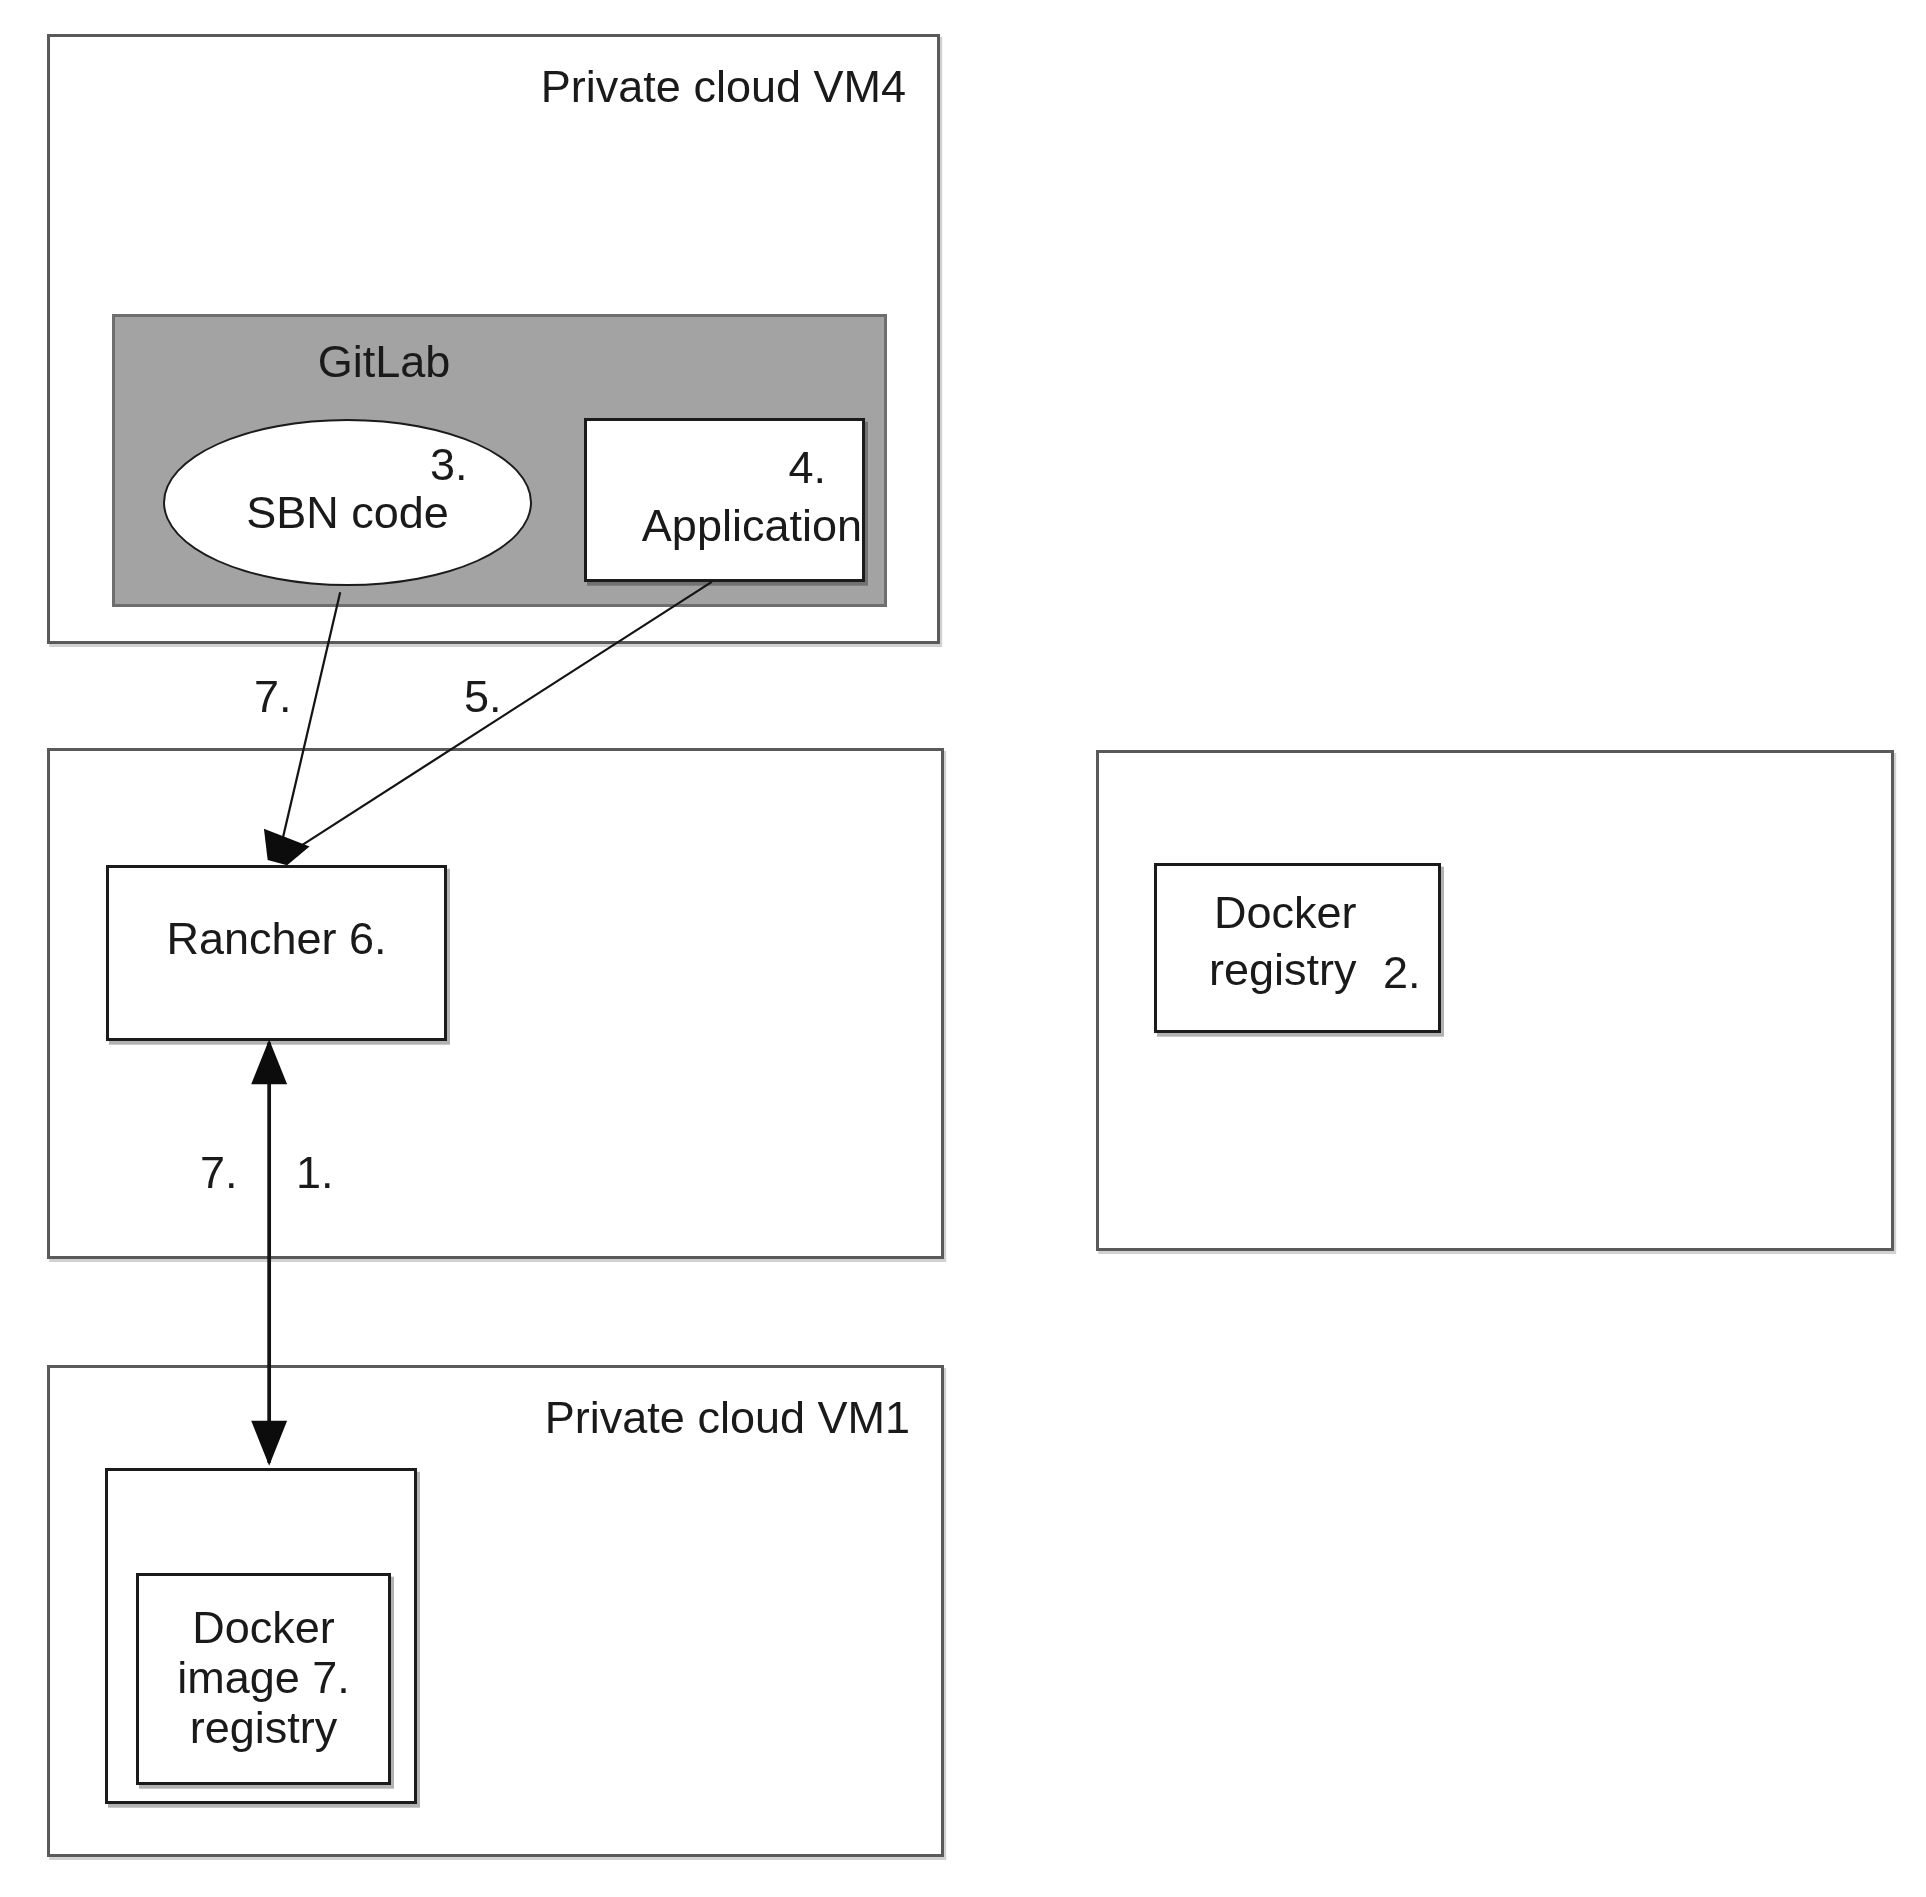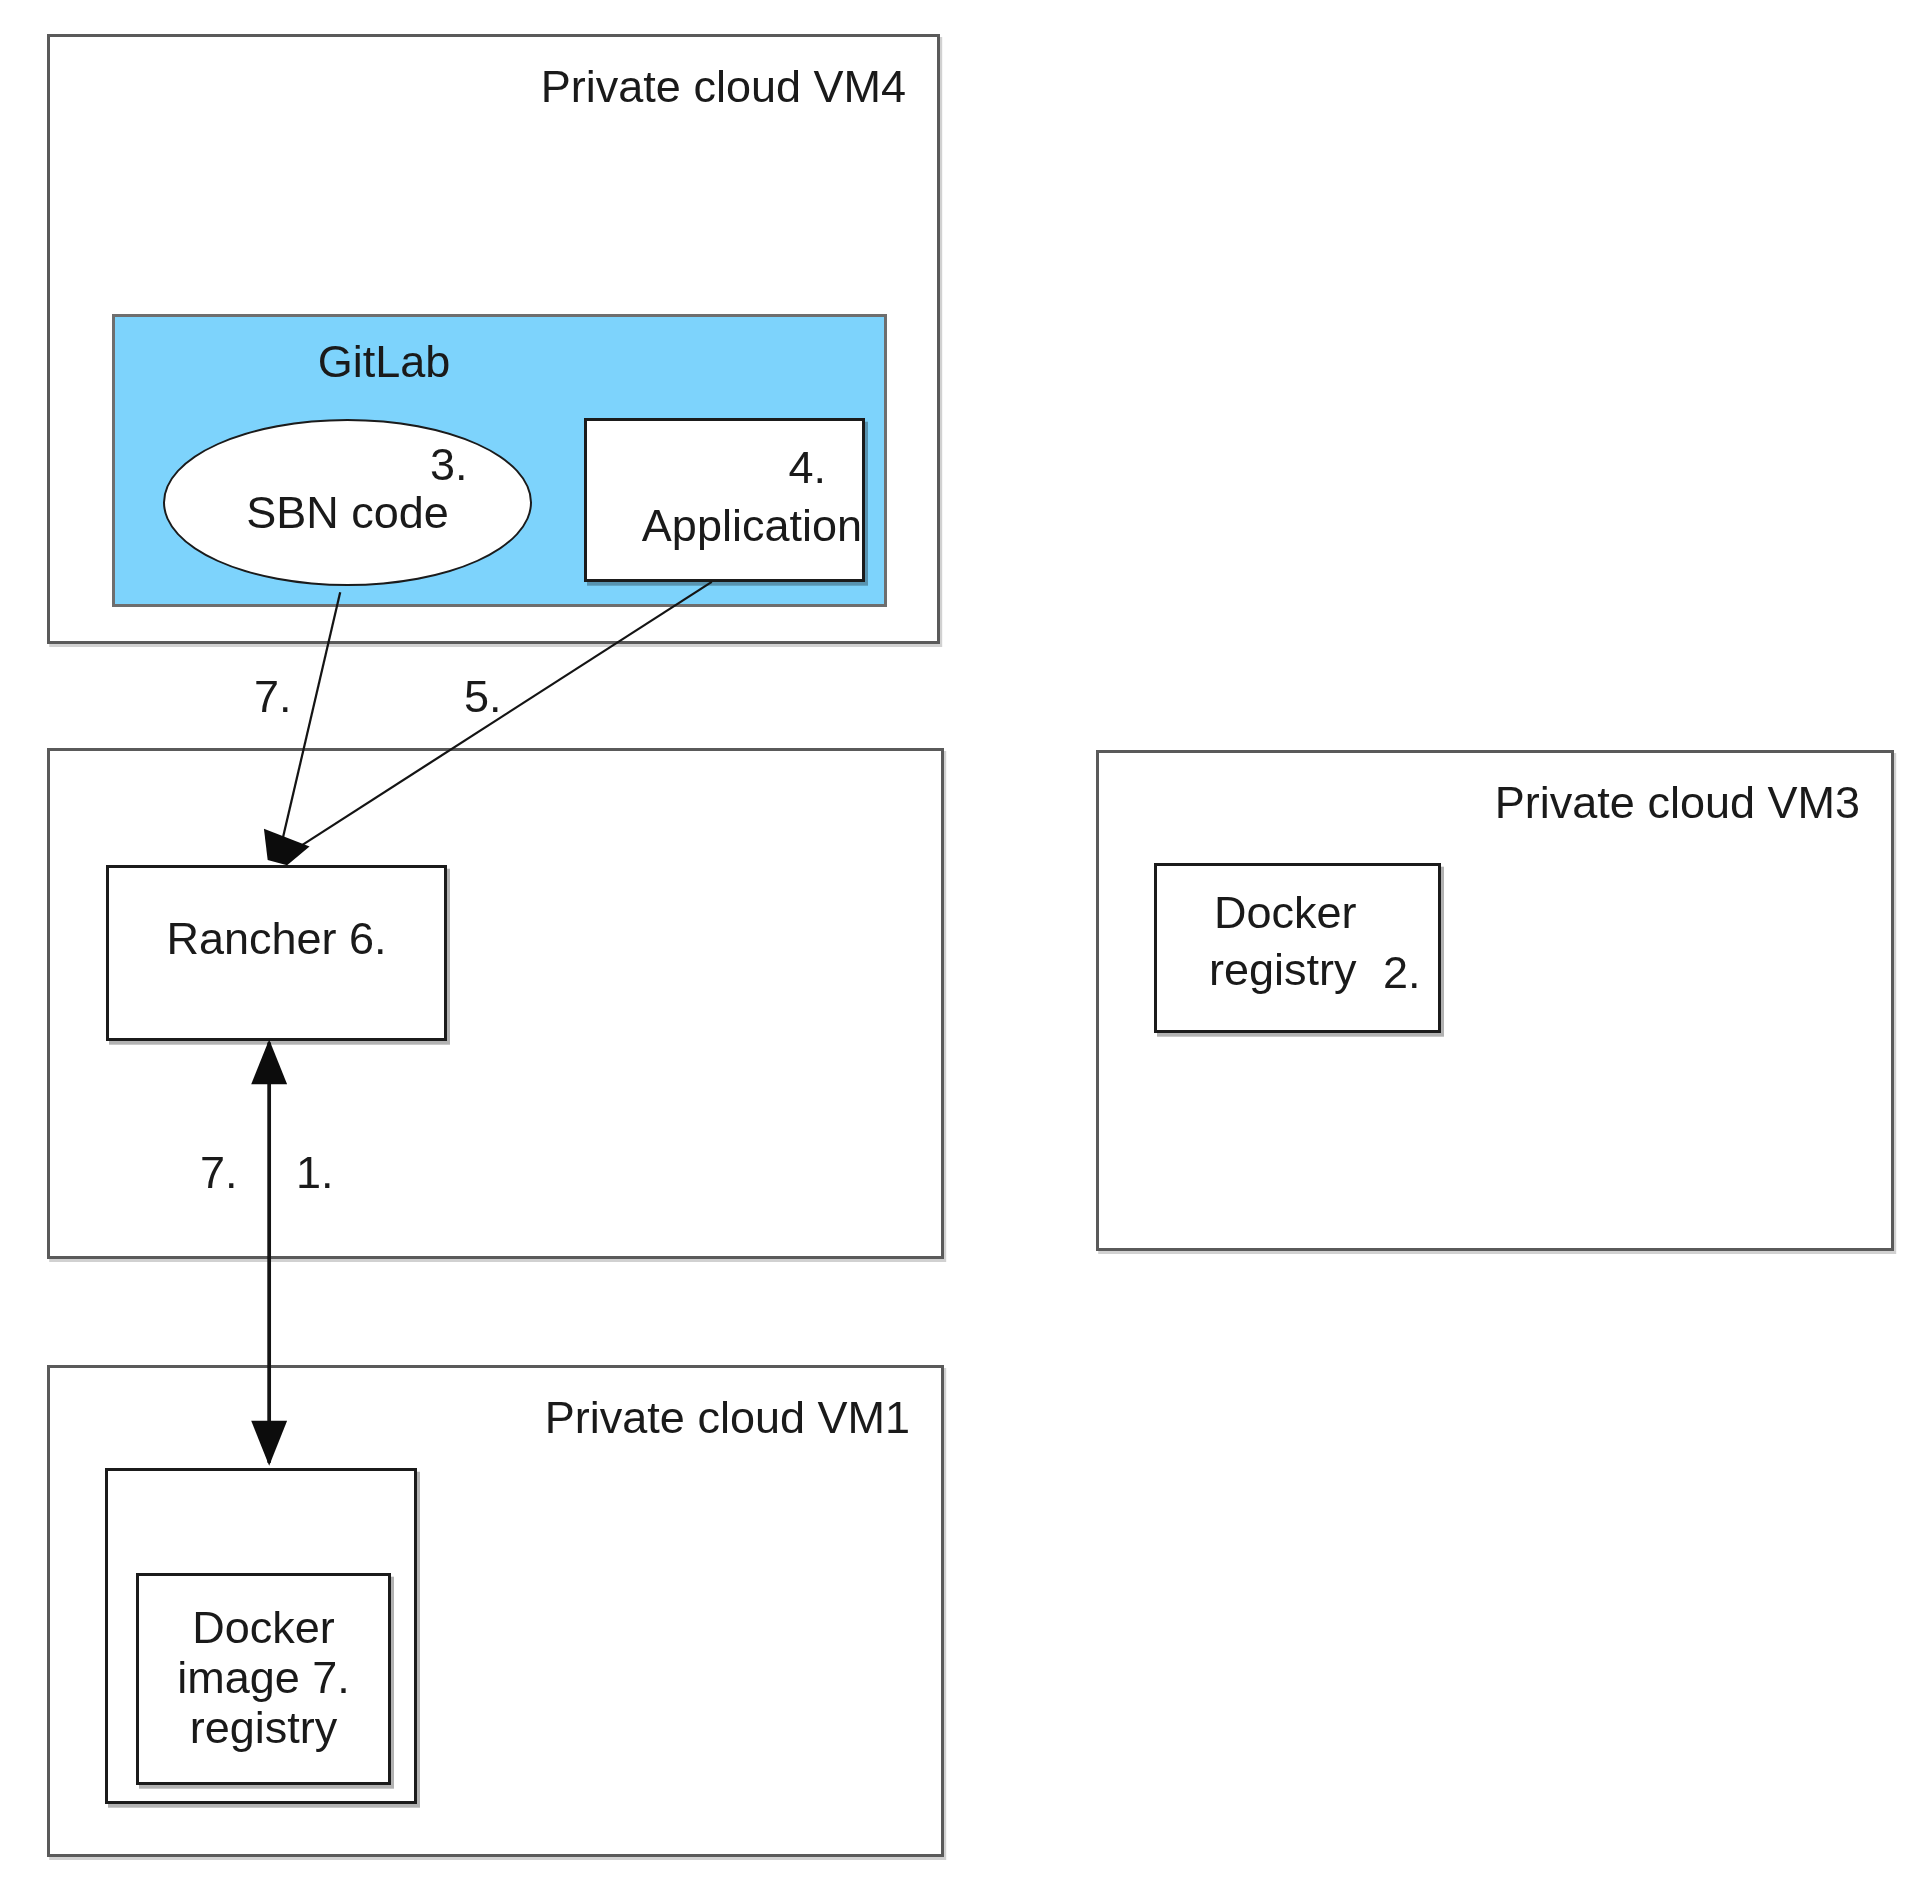--- a/index.html
+++ b/index.html
@@ -33,21 +33,21 @@
   .inner-box {
     position: absolute;
     background: #ffffff;
     border: 3px solid #1b1b1b;
     box-sizing: border-box;
     box-shadow: 3px 3.7px 0 rgba(0,0,0,0.3);
   }
   #gitlab {
     position: absolute;
     left: 62px; top: 277px; width: 775px; height: 293px;
-    background: #7dd3fc;
+    background: #a3a3a3;
     border: 3.7px solid #6e6e6e;
     box-sizing: border-box;
     text-decoration: underline;
   }
   #gitlab-title {
     position: absolute;
     top: 19.4px; left: 0; width: 538px;
     text-align: center;
   }
   #sbn-ellipse {
@@ -113,21 +113,20 @@
     </div>
   </div>
 
   <div class="vm" id="vm2">
     <div class="inner-box" id="rancher">
       <span>Rancher 6.</span>
     </div>
   </div>
 
   <div class="vm" id="vm3">
-    <div class="vm-title">Private cloud VM3</div>
     <div class="inner-box" id="registry">
       <div id="registry-line1">Docker</div>
       <div id="registry-line2">registry</div>
       <div id="registry-number">2.</div>
     </div>
   </div>
 
   <div class="vm" id="vm1">
     <div class="vm-title">Private cloud VM1</div>
     <div class="inner-box" id="k8s">

